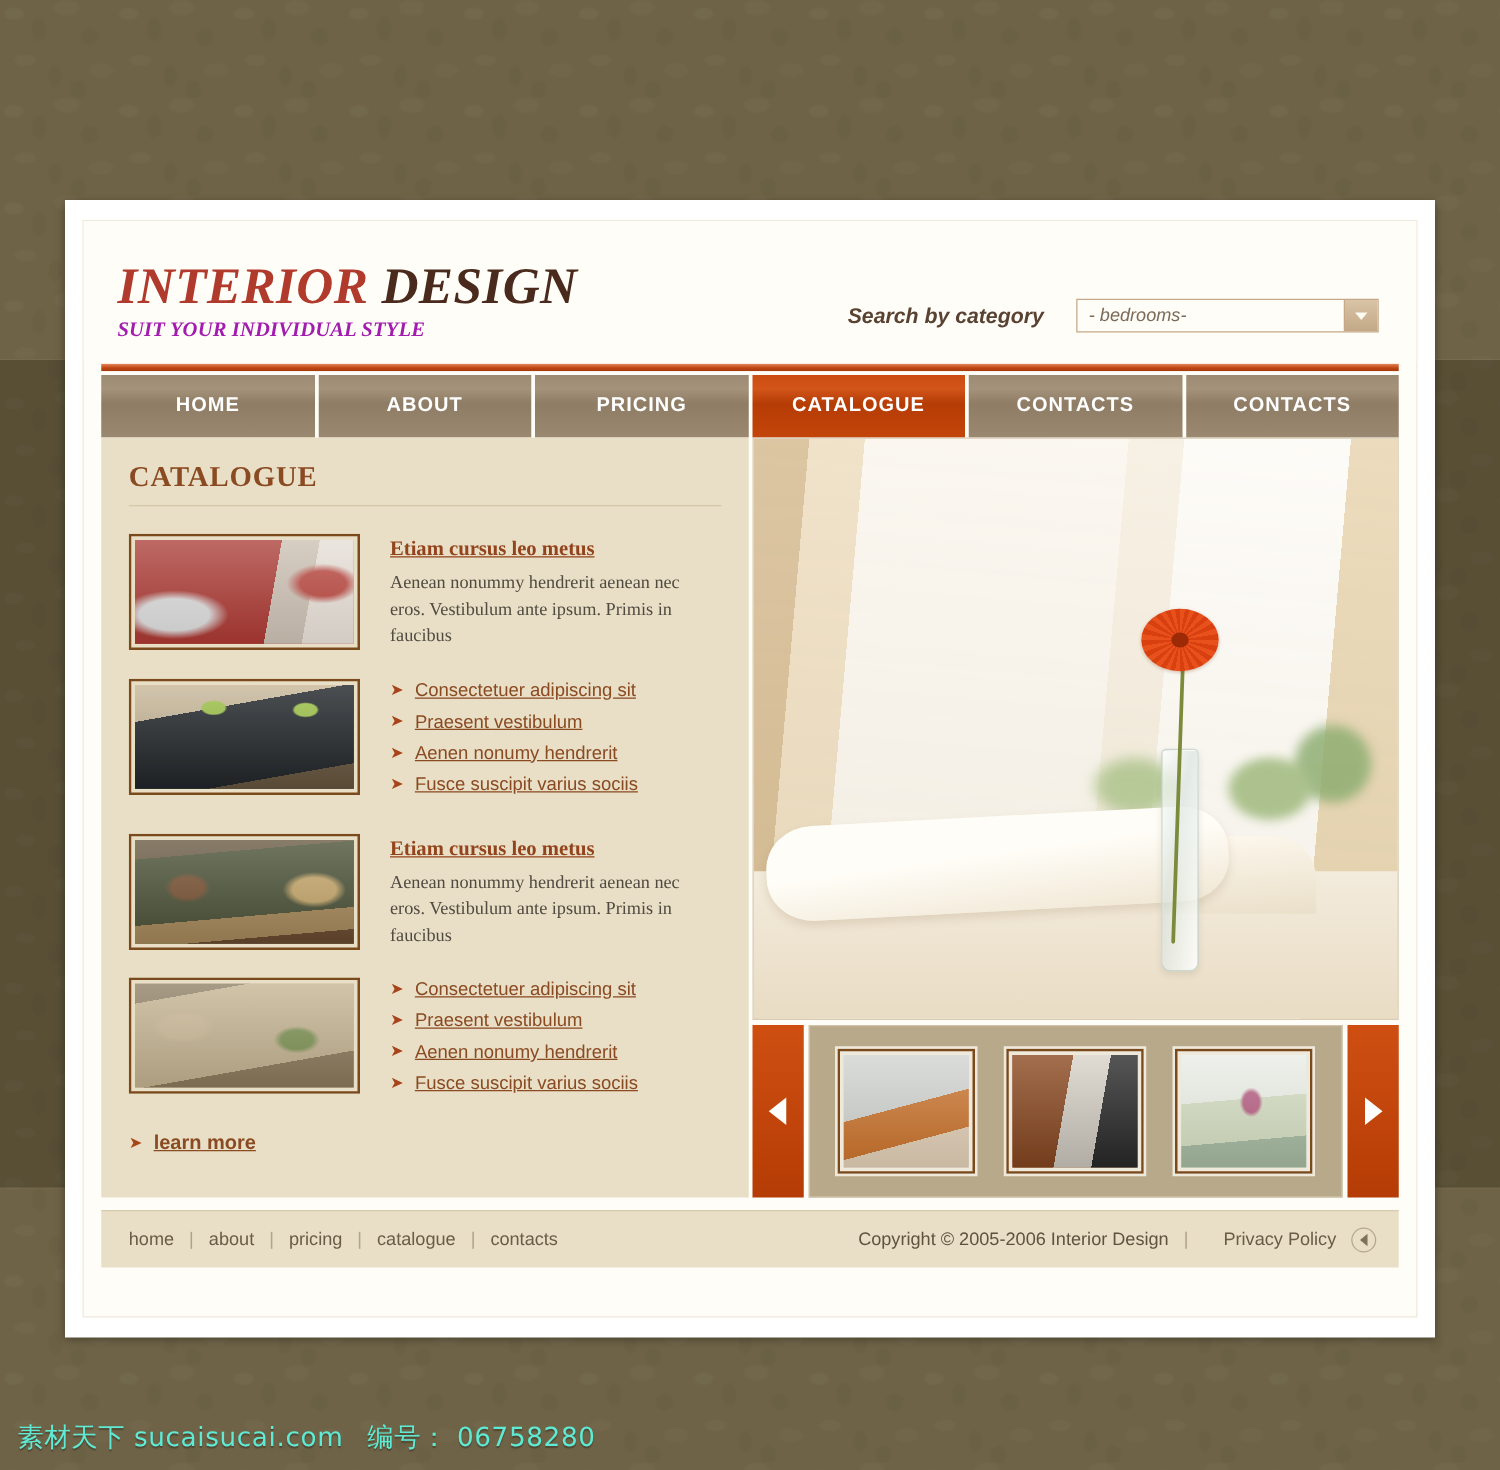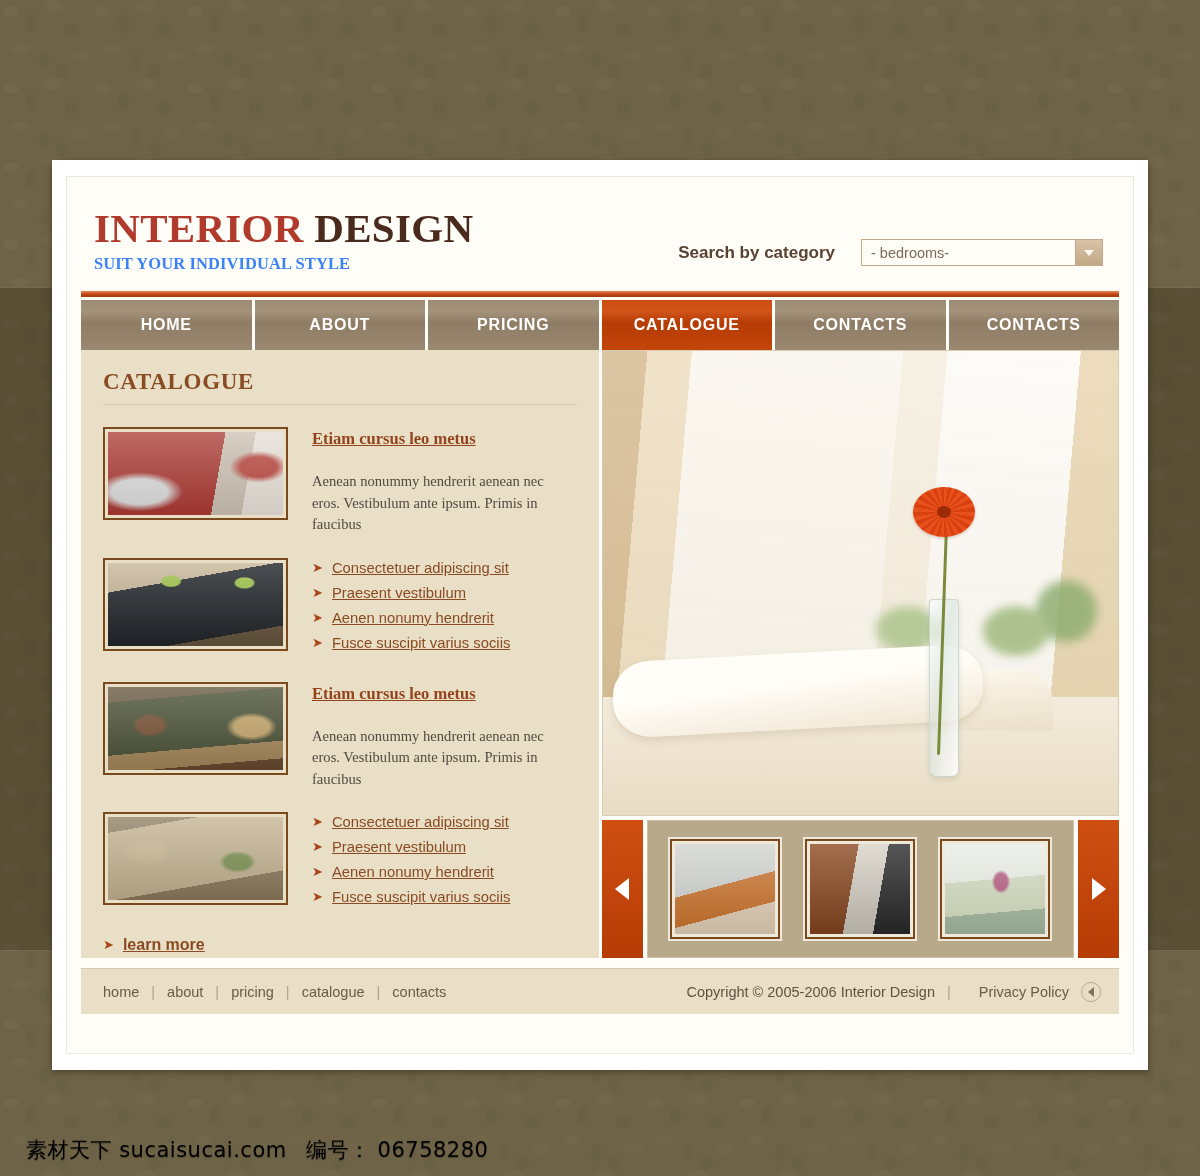--- a/index.html
+++ b/index.html
@@ -64,36 +64,37 @@
 
   
   .site-header {
     position: relative;
     height: 113px;
     padding: 31px 30px 0 27px;
     display: flex;
     align-items: flex-start;
     justify-content: space-between;
     background: #fffdf8;
+    font-style: italic;
   }
   .logo-block { line-height: 1; }
   .logo-main {
     font-family: "Liberation Serif", serif;
     font-size: 41px;
     font-weight: 700;
     letter-spacing: .3px;
     white-space: nowrap;
   }
   .logo-main .w1 { color: #b03a2c; }
   .logo-main .w2 { color: #4a2a1c; }
   .logo-tag {
     font-family: "Liberation Serif", serif;
     font-size: 16.5px;
     font-weight: 700;
-    color: #3b82f6;
+    color: #a21caf;
     letter-spacing: .1px;
     margin-top: 7px;
   }
 
   .search-block {
     display: flex;
     align-items: center;
     gap: 26px;
     margin-top: 31px;
   }
@@ -275,21 +276,20 @@
     text-decoration: underline;
     display: inline-block;
     margin-bottom: 7px;
     cursor: pointer;
   }
   .cat-desc {
     font-size: 14.6px;
     line-height: 21.5px;
     color: #514a40;
     max-width: 232px;
-    margin-top: 15px;
   }
 
   .link-list { list-style: none; padding-top: 2px; }
   .link-list li {
     display: flex;
     align-items: baseline;
     gap: 9px;
     margin-bottom: 9px;
     font-size: 14.8px;
   }
@@ -503,23 +503,23 @@
   .foot-icon i {
     width: 0; height: 0;
     border-top: 5px solid transparent;
     border-bottom: 5px solid transparent;
     border-right: 6px solid #7e7258;
   }
 
   
   .watermark {
     position: absolute;
-    left: 26px; bottom: 12px;
+    left: 14px; bottom: 12px;
     font-size: 21px;
-    color: #000000;
+    color: #5eead4;
     letter-spacing: .5px;
     font-family: "DejaVu Sans", sans-serif;
     white-space: nowrap;
     text-shadow: 0 1px 1px rgba(0,0,0,.3);
   }
   .watermark .wm-num { margin-left: 12px; }
 </style>
 </head>
 <body>
 

